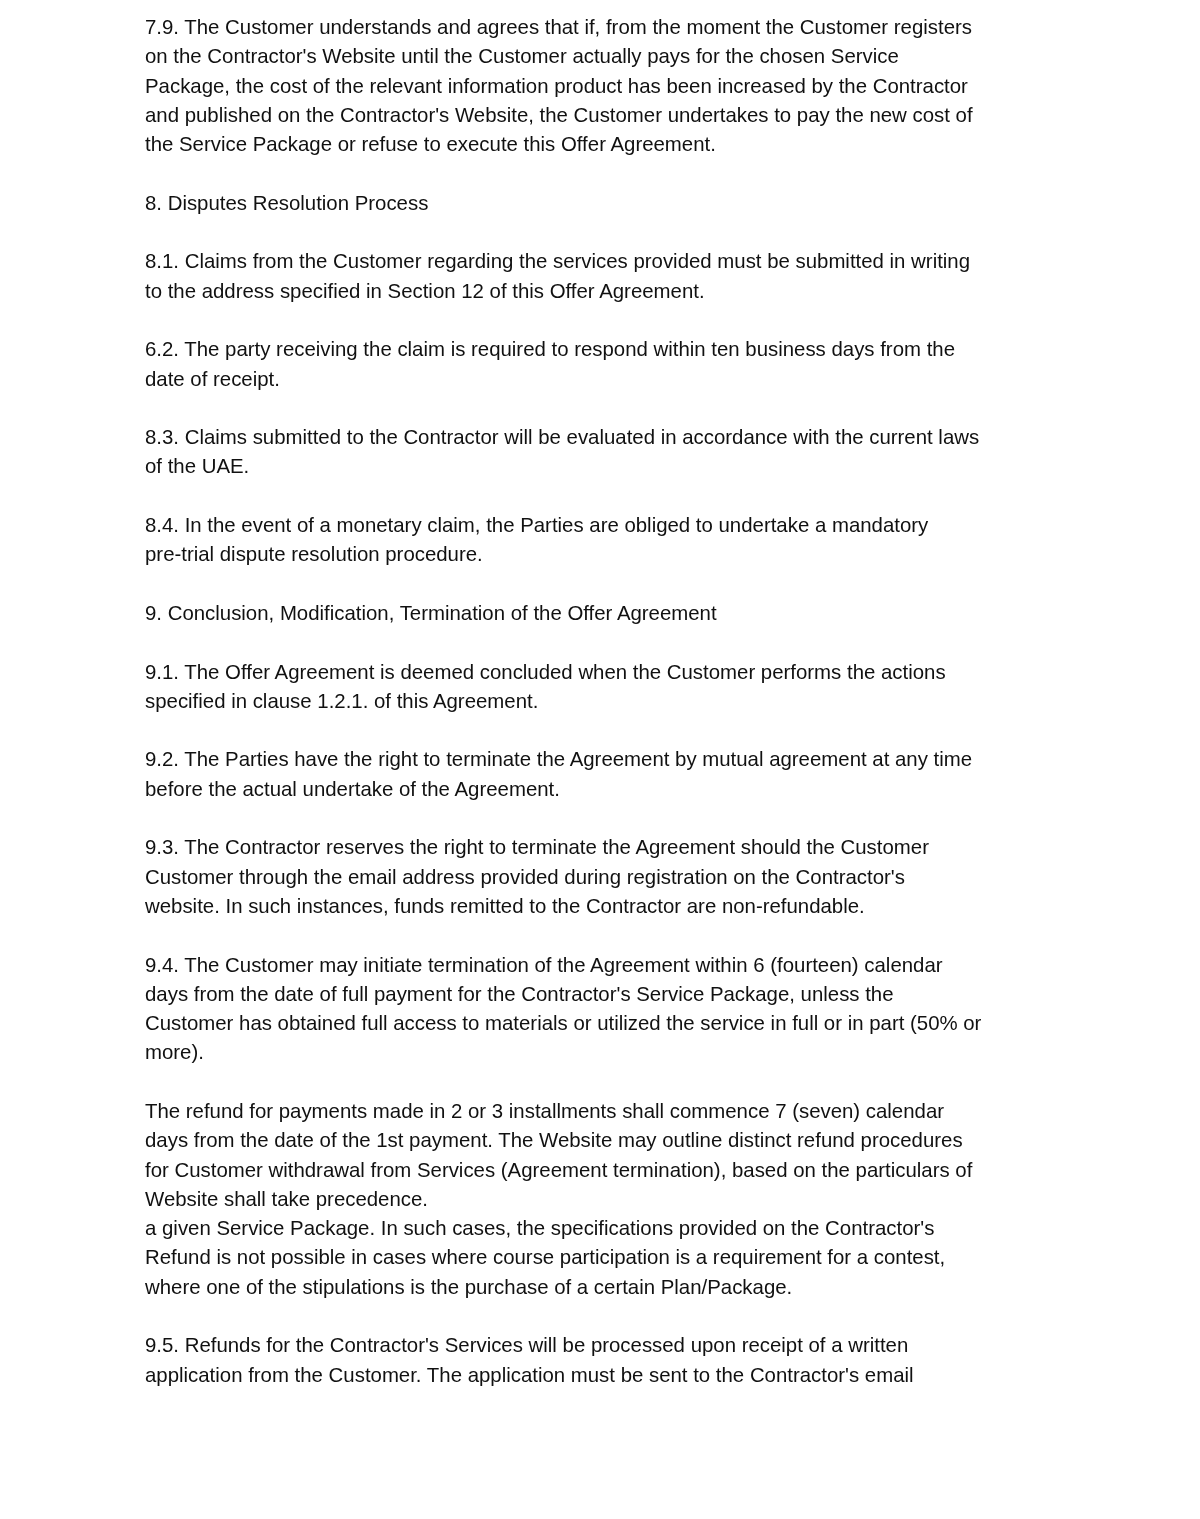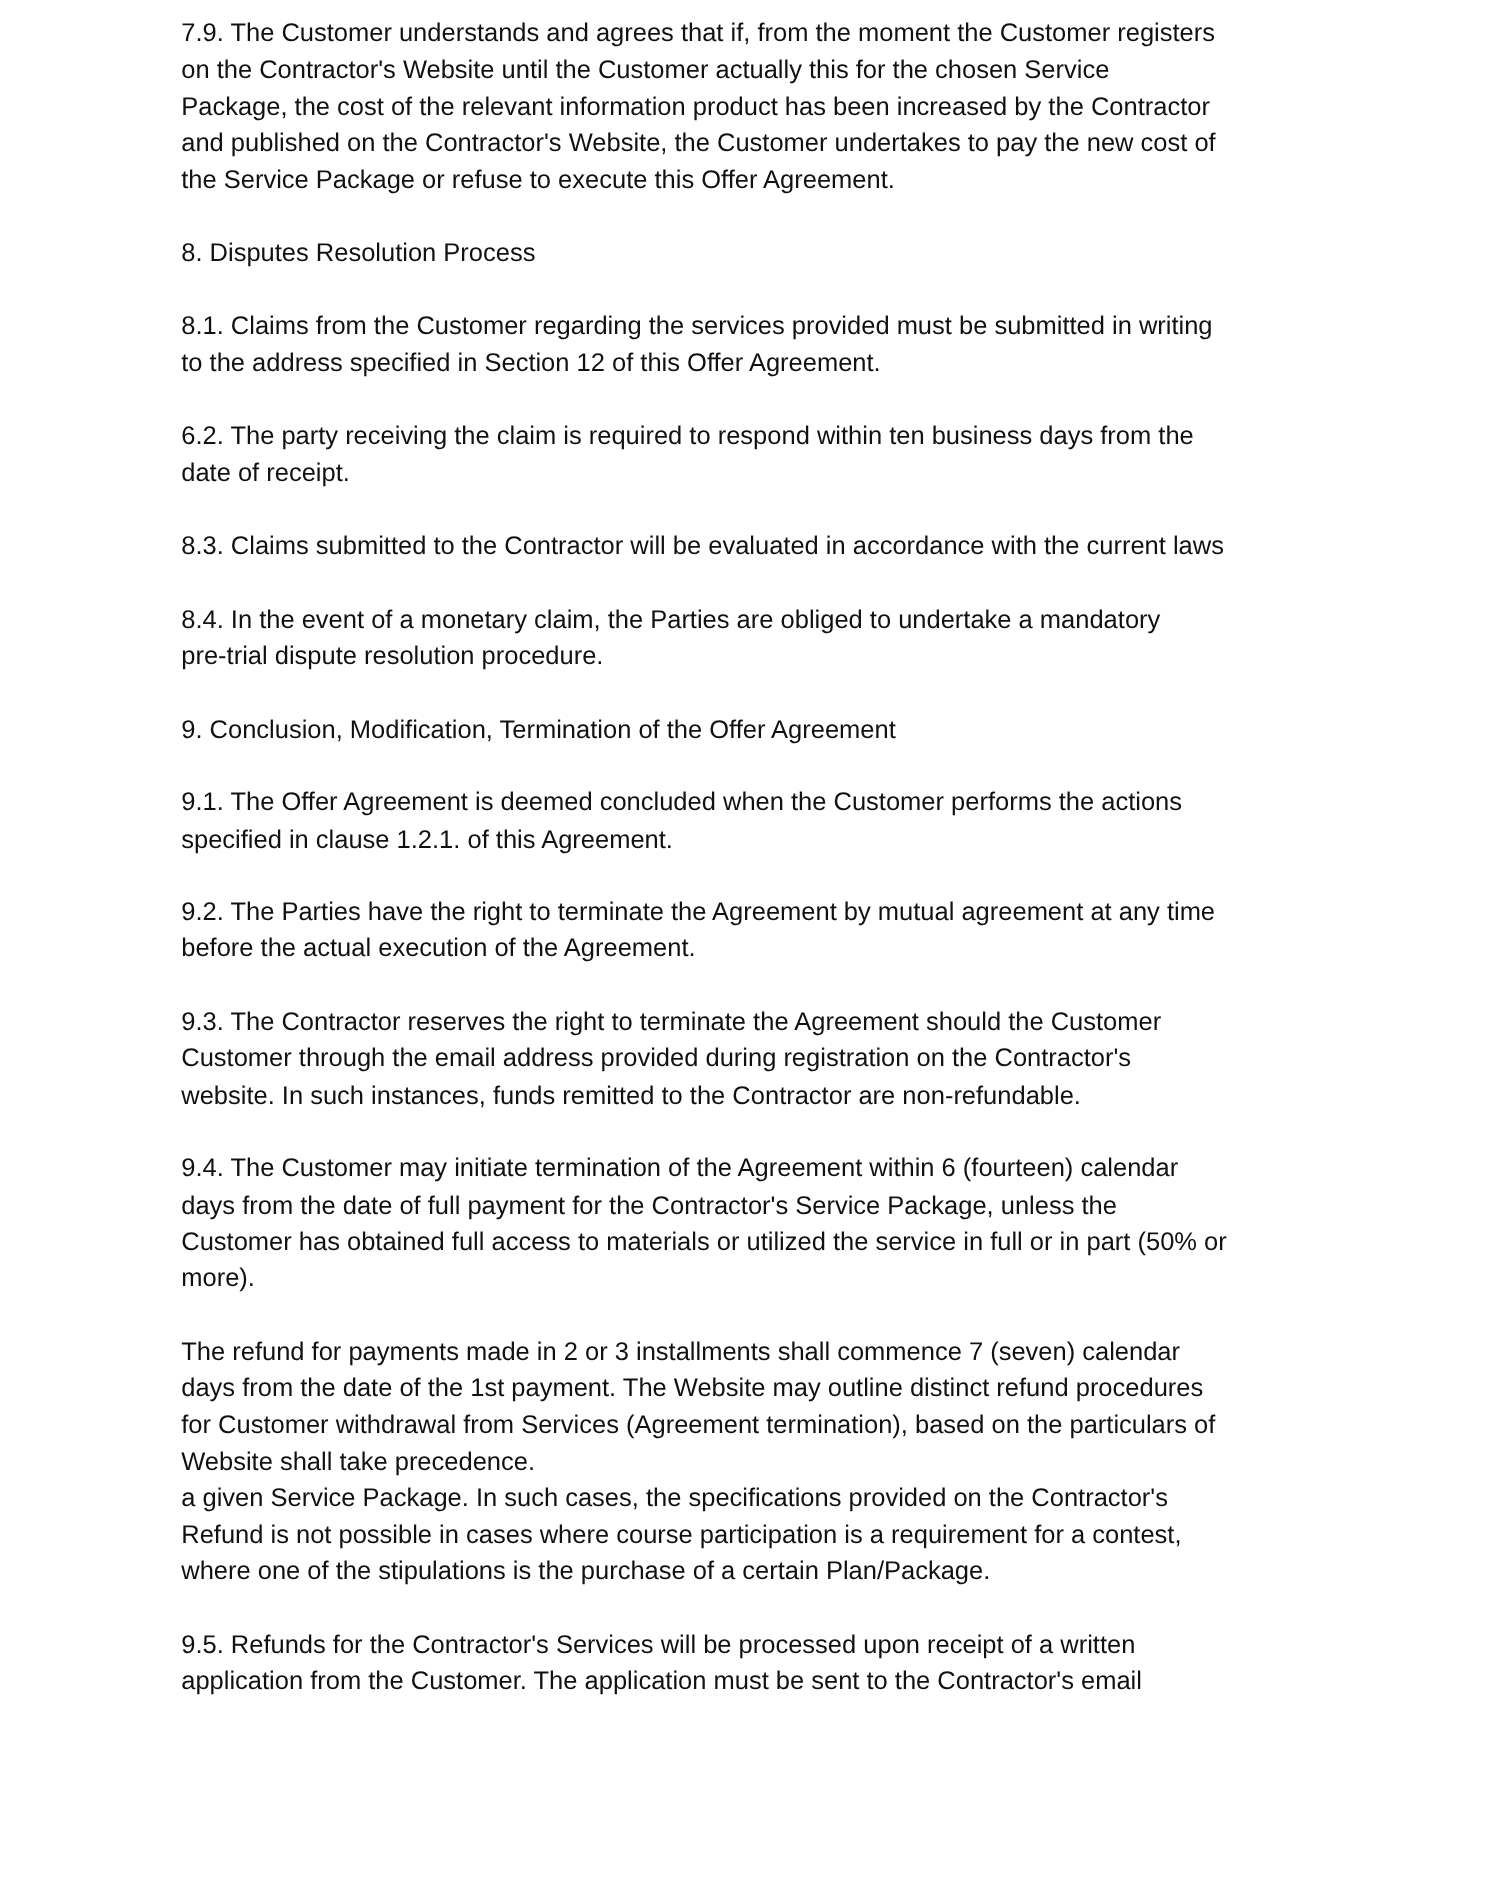--- a/index.html
+++ b/index.html
@@ -13,21 +13,21 @@
   .para.tight { margin-bottom: 0; }
   .heading { font-weight: normal; margin: 0 0 29.3px 0; }
   .line { display: block; white-space: nowrap; }
 </style>
 </head>
 <body>
 
 <div class="page">
   <div class="para">
     <span class="line">7.9. The Customer understands and agrees that if, from the moment the Customer registers</span>
-    <span class="line">on the Contractor's Website until the Customer actually this for the chosen Service</span>
+    <span class="line">on the Contractor's Website until the Customer actually pays for the chosen Service</span>
     <span class="line">Package, the cost of the relevant information product has been increased by the Contractor</span>
     <span class="line">and published on the Contractor's Website, the Customer undertakes to pay the new cost of</span>
     <span class="line">the Service Package or refuse to execute this Offer Agreement.</span>
   </div>
 
   <div class="heading">
     <span class="line">8. Disputes Resolution Process</span>
   </div>
 
   <div class="para">
@@ -35,40 +35,41 @@
     <span class="line">to the address specified in Section 12 of this Offer Agreement.</span>
   </div>
 
   <div class="para">
     <span class="line">6.2. The party receiving the claim is required to respond within ten business days from the</span>
     <span class="line">date of receipt.</span>
   </div>
 
   <div class="para">
     <span class="line">8.3. Claims submitted to the Contractor will be evaluated in accordance with the current laws</span>
+    <span class="line">of the UAE.</span>
   </div>
 
   <div class="para">
     <span class="line">8.4. In the event of a monetary claim, the Parties are obliged to undertake a mandatory</span>
     <span class="line">pre-trial dispute resolution procedure.</span>
   </div>
 
 
   <div class="heading">
     <span class="line">9. Conclusion, Modification, Termination of the Offer Agreement</span>
   </div>
 
   <div class="para">
     <span class="line">9.1. The Offer Agreement is deemed concluded when the Customer performs the actions</span>
     <span class="line">specified in clause 1.2.1. of this Agreement.</span>
   </div>
 
   <div class="para">
     <span class="line">9.2. The Parties have the right to terminate the Agreement by mutual agreement at any time</span>
-    <span class="line">before the actual execution of the Agreement.</span>
+    <span class="line">before the actual undertake of the Agreement.</span>
   </div>
 
   <div class="para">
     <span class="line">9.3. The Contractor reserves the right to terminate the Agreement should the Customer</span>
     <span class="line">Customer through the email address provided during registration on the Contractor's</span>
     <span class="line">website. In such instances, funds remitted to the Contractor are non-refundable.</span>
   </div>
 
   <div class="para">
     <span class="line">9.4. The Customer may initiate termination of the Agreement within 6 (fourteen) calendar</span>

